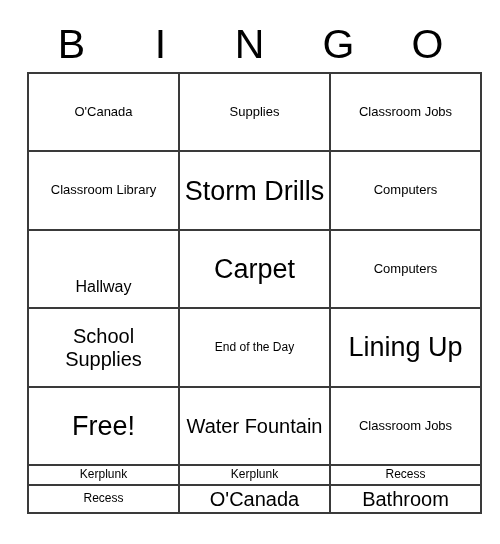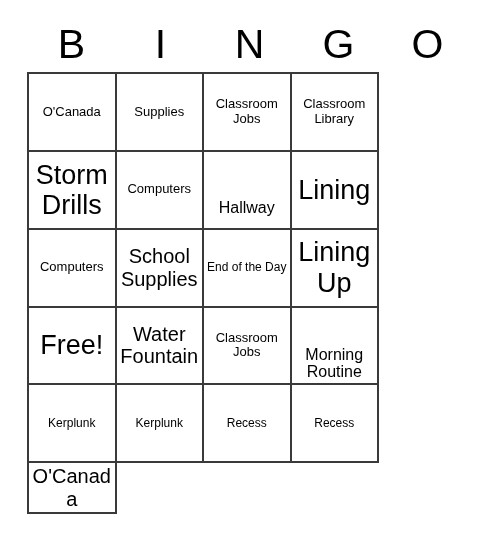--- a/index.html
+++ b/index.html
@@ -40,24 +40,24 @@
     letter-spacing: 0px;
     color: #000000;
     user-select: none;
   }
 
   
   #grid {
     position: absolute;
     left: 27px;
     top: 72px;
-    width: 352px;
+    width: 455px;
     height: 442px;
     display: grid;
-    grid-template-columns: repeat(4, 1fr);
+    grid-template-columns: repeat(3, 1fr);
     grid-template-rows: repeat(5, 1fr);
     border-top: 2px solid #3a3a3a;
     border-left: 2px solid #3a3a3a;
     box-sizing: border-box;
     background: #ffffff;
   }
   .cell {
     border-right: 2px solid #3a3a3a;
     border-bottom: 2px solid #3a3a3a;
     box-sizing: border-box;
@@ -114,21 +114,21 @@
         <span class="cell-text fs-xxl">Storm Drills</span>
       </div>
 
     <div class="cell">
         <span class="cell-text fs-sm">Computers</span>
       </div>
     <div class="cell">
         <span class="cell-text fs-xl">Hallway</span>
       </div>
     <div class="cell">
-        <span class="cell-text fs-xxl">Lining</span>
+        <span class="cell-text fs-xxl">Carpet</span>
       </div>
     <div class="cell">
         <span class="cell-text fs-sm">Computers</span>
       </div>
 
     <div class="cell">
         <span class="cell-text fs-md">School Supplies</span>
       </div>
     <div class="cell">
         <span class="cell-text fs-lg">End of the Day</span>
@@ -140,33 +140,33 @@
         <span class="cell-text fs-xxl">Free!</span>
       </div>
     <div class="cell">
         <span class="cell-text fs-md">Water Fountain</span>
       </div>
 
     <div class="cell">
         <span class="cell-text fs-sm">Classroom Jobs</span>
       </div>
     <div class="cell">
-        <span class="cell-text fs-xl">Morning Routine</span>
-      </div>
-    <div class="cell">
         <span class="cell-text fs-lg">Kerplunk</span>
       </div>
     <div class="cell">
         <span class="cell-text fs-lg">Kerplunk</span>
       </div>
 
     <div class="cell">
         <span class="cell-text fs-lg">Recess</span>
       </div>
     <div class="cell">
         <span class="cell-text fs-lg">Recess</span>
       </div>
     <div class="cell">
         <span class="cell-text fs-md">O'Canada</span>
       </div>
+    <div class="cell">
+        <span class="cell-text fs-md">Bathroom</span>
+      </div>
 
   </div>
 </div>
 
 </body></html>

